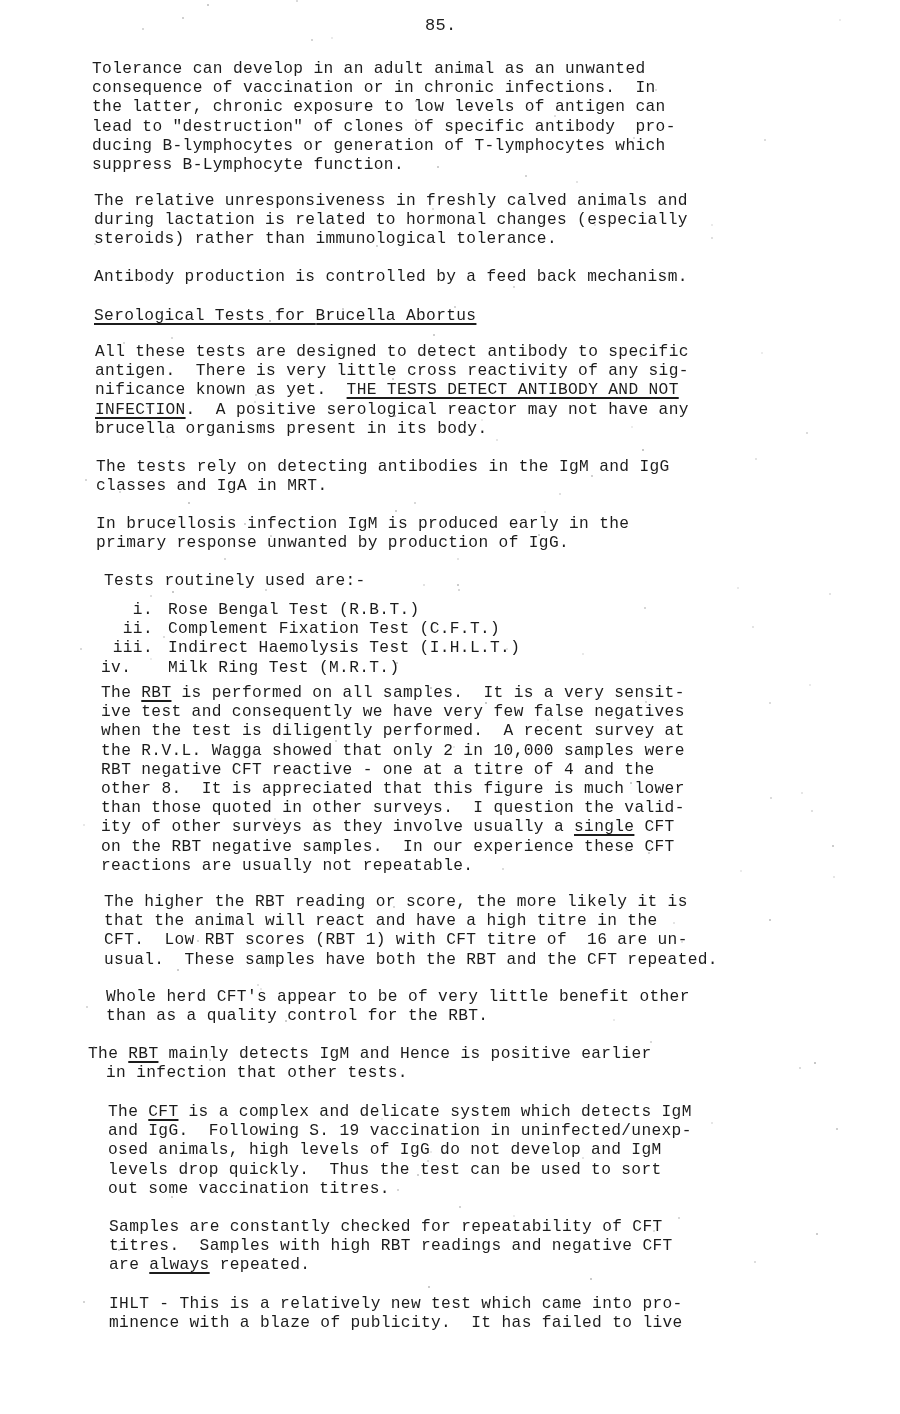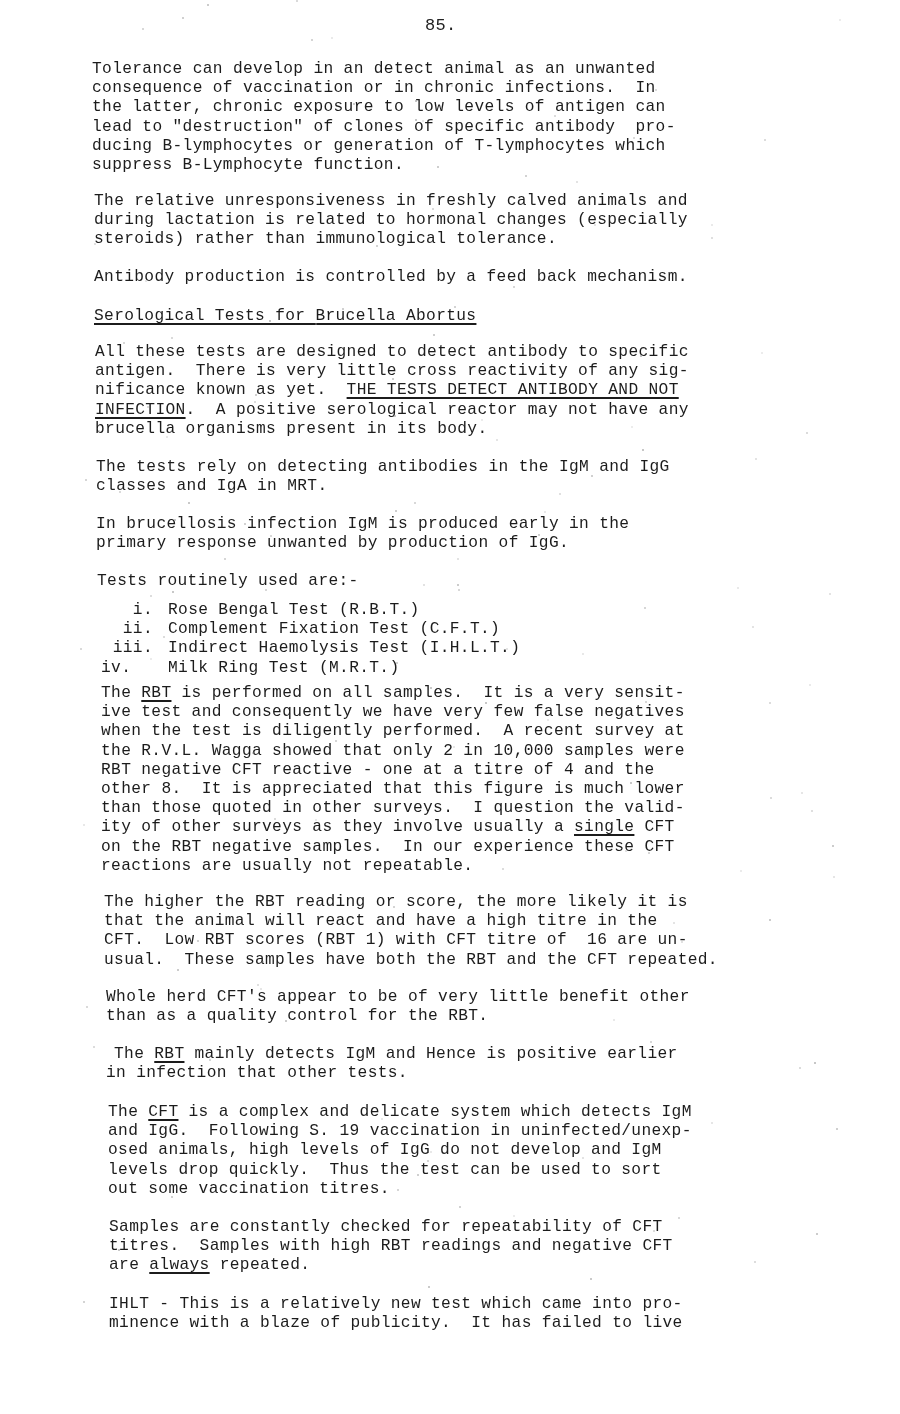--- a/index.html
+++ b/index.html
@@ -15,21 +15,21 @@
   .u { text-decoration:underline; text-decoration-thickness:2px; text-underline-offset:3px; }
   .speck { position:absolute; width:2px; height:2px; background:#999; border-radius:50%; }
 </style>
 </head>
 <body>
 
 <div class="page">
   <div class="pagenum">85.</div>
   <div id="body-text">
       <div>
-        <div class="line" style="left: 92px; top: 60px;">Tolerance can develop in an detect animal as an unwanted</div>
+        <div class="line" style="left: 92px; top: 60px;">Tolerance can develop in an adult animal as an unwanted</div>
         <div class="line" style="left: 92px; top: 79.2px;">consequence of vaccination or in chronic infections.  In</div>
         <div class="line" style="left: 92px; top: 98.4px;">the latter, chronic exposure to low levels of antigen can</div>
         <div class="line" style="left: 92px; top: 117.6px;">lead to "destruction" of clones of specific antibody  pro-</div>
         <div class="line" style="left: 92px; top: 136.8px;">ducing B-lymphocytes or generation of T-lymphocytes which</div>
         <div class="line" style="left: 92px; top: 156px;">suppress B-Lymphocyte function.</div>
       </div>
       <div>
         <div class="line" style="left: 94px; top: 192px;">The relative unresponsiveness in freshly calved animals and</div>
         <div class="line" style="left: 94px; top: 211.2px;">during lactation is related to hormonal changes (especially</div>
         <div class="line" style="left: 94px; top: 230.4px;">steroids) rather than immunological tolerance.</div>
@@ -49,21 +49,21 @@
       </div>
       <div>
         <div class="line" style="left: 96px; top: 458px;">The tests rely on detecting antibodies in the IgM and IgG</div>
         <div class="line" style="left: 96px; top: 477.2px;">classes and IgA in MRT.</div>
       </div>
       <div>
         <div class="line" style="left: 96px; top: 515px;">In brucellosis infection IgM is produced early in the</div>
         <div class="line" style="left: 96px; top: 534.2px;">primary response unwanted by production of IgG.</div>
       </div>
       <div>
-        <div class="line" style="left: 97px; top: 572px;">Tests routinely used are:-</div>
+        <div class="line" style="left: 104px; top: 572px;">Tests routinely used are:-</div>
       </div>
       <div>
         <div class="line" style="left: 101px; top: 684px;">The <span class="u">RBT</span> is performed on all samples.  It is a very sensit-</div>
         <div class="line" style="left: 101px; top: 703.2px;">ive test and consequently we have very few false negatives</div>
         <div class="line" style="left: 101px; top: 722.4px;">when the test is diligently performed.  A recent survey at</div>
         <div class="line" style="left: 101px; top: 741.6px;">the R.V.L. Wagga showed that only 2 in 10,000 samples were</div>
         <div class="line" style="left: 101px; top: 760.8px;">RBT negative CFT reactive - one at a titre of 4 and the</div>
         <div class="line" style="left: 101px; top: 780px;">other 8.  It is appreciated that this figure is much lower</div>
         <div class="line" style="left: 101px; top: 799.2px;">than those quoted in other surveys.  I question the valid-</div>
         <div class="line" style="left: 101px; top: 818.4px;">ity of other surveys as they involve usually a <span class="u">single</span> CFT</div>
@@ -74,21 +74,21 @@
         <div class="line" style="left: 104px; top: 893px;">The higher the RBT reading or score, the more likely it is</div>
         <div class="line" style="left: 104px; top: 912.2px;">that the animal will react and have a high titre in the</div>
         <div class="line" style="left: 104px; top: 931.4px;">CFT.  Low RBT scores (RBT 1) with CFT titre of  16 are un-</div>
         <div class="line" style="left: 104px; top: 950.6px;">usual.  These samples have both the RBT and the CFT repeated.</div>
       </div>
       <div>
         <div class="line" style="left: 106px; top: 988px;">Whole herd CFT's appear to be of very little benefit other</div>
         <div class="line" style="left: 106px; top: 1007.2px;">than as a quality control for the RBT.</div>
       </div>
       <div>
-        <div class="line" style="left: 114px; top: 1045px;">The <span class="u">RBT</span> mainly detects IgM and Hence is positive earlier</div>
+        <div class="line" style="left: 88px; top: 1045px;">The <span class="u">RBT</span> mainly detects IgM and Hence is positive earlier</div>
         <div class="line" style="left: 106px; top: 1064.2px;">in infection that other tests.</div>
       </div>
       <div>
         <div class="line" style="left: 108px; top: 1103px;">The <span class="u">CFT</span> is a complex and delicate system which detects IgM</div>
         <div class="line" style="left: 108px; top: 1122.2px;">and IgG.  Following S. 19 vaccination in uninfected/unexp-</div>
         <div class="line" style="left: 108px; top: 1141.4px;">osed animals, high levels of IgG do not develop and IgM</div>
         <div class="line" style="left: 108px; top: 1160.6px;">levels drop quickly.  Thus the test can be used to sort</div>
         <div class="line" style="left: 108px; top: 1179.8px;">out some vaccination titres.</div>
       </div>
       <div>

